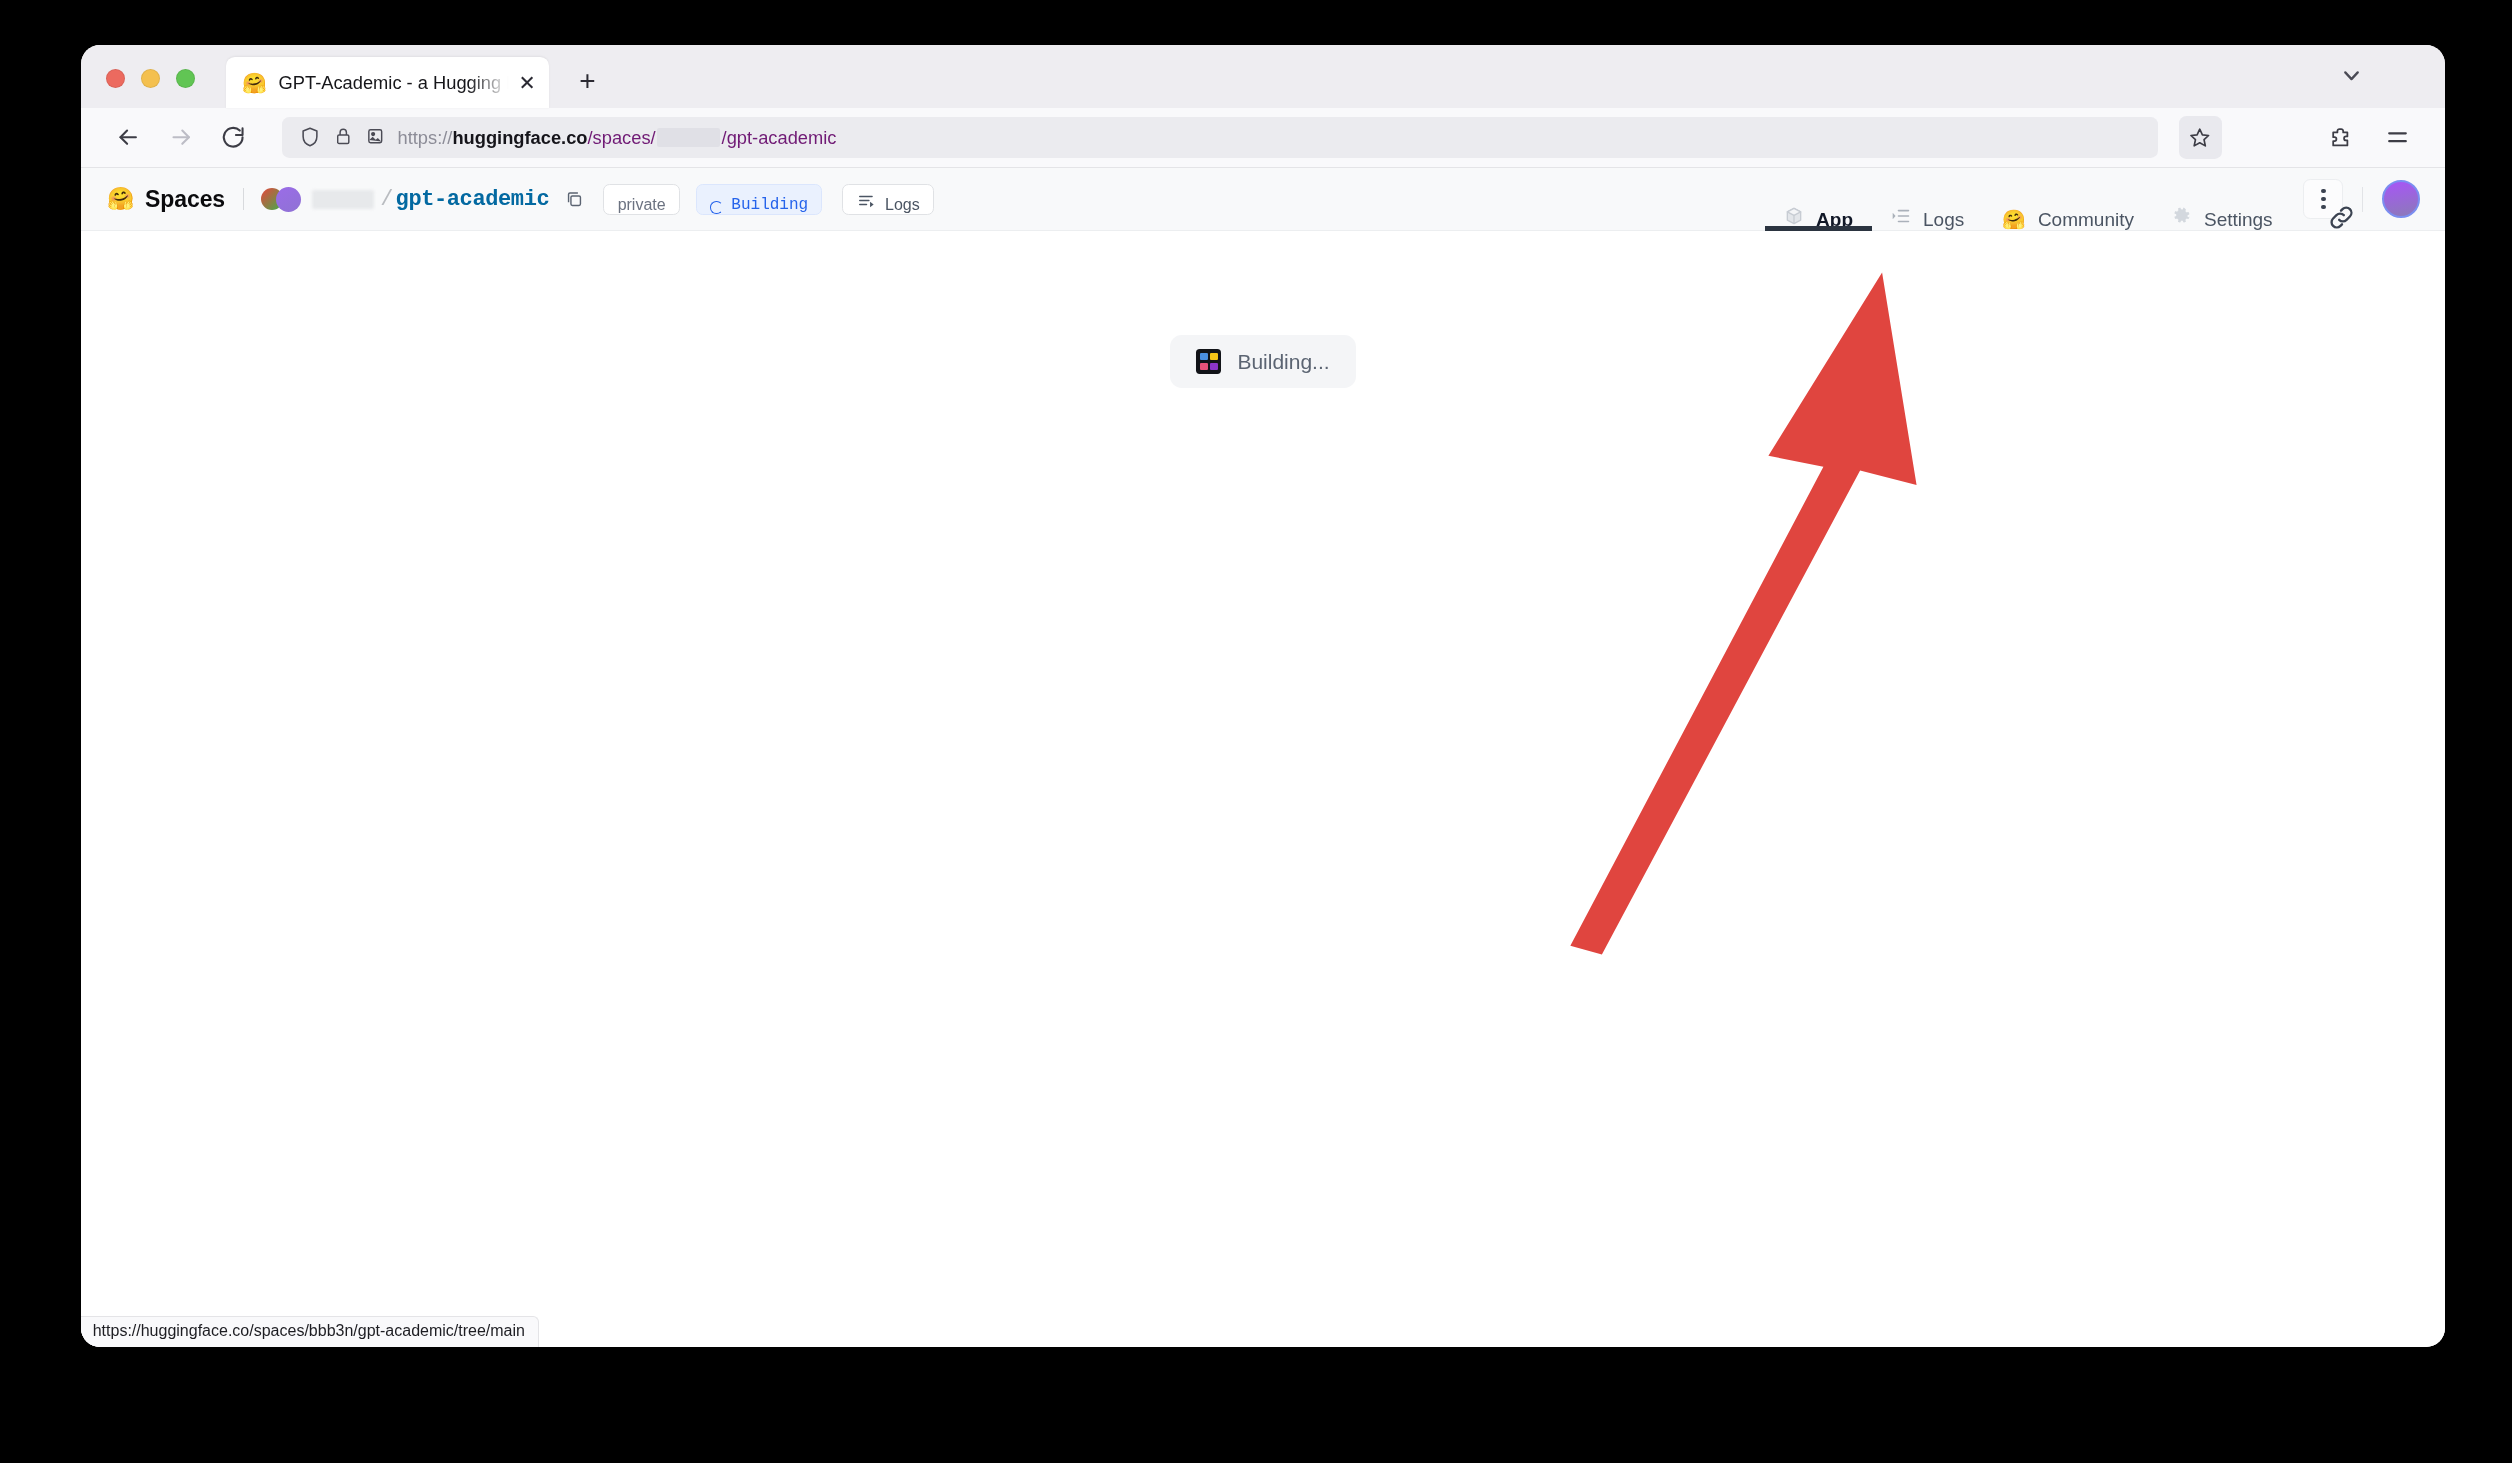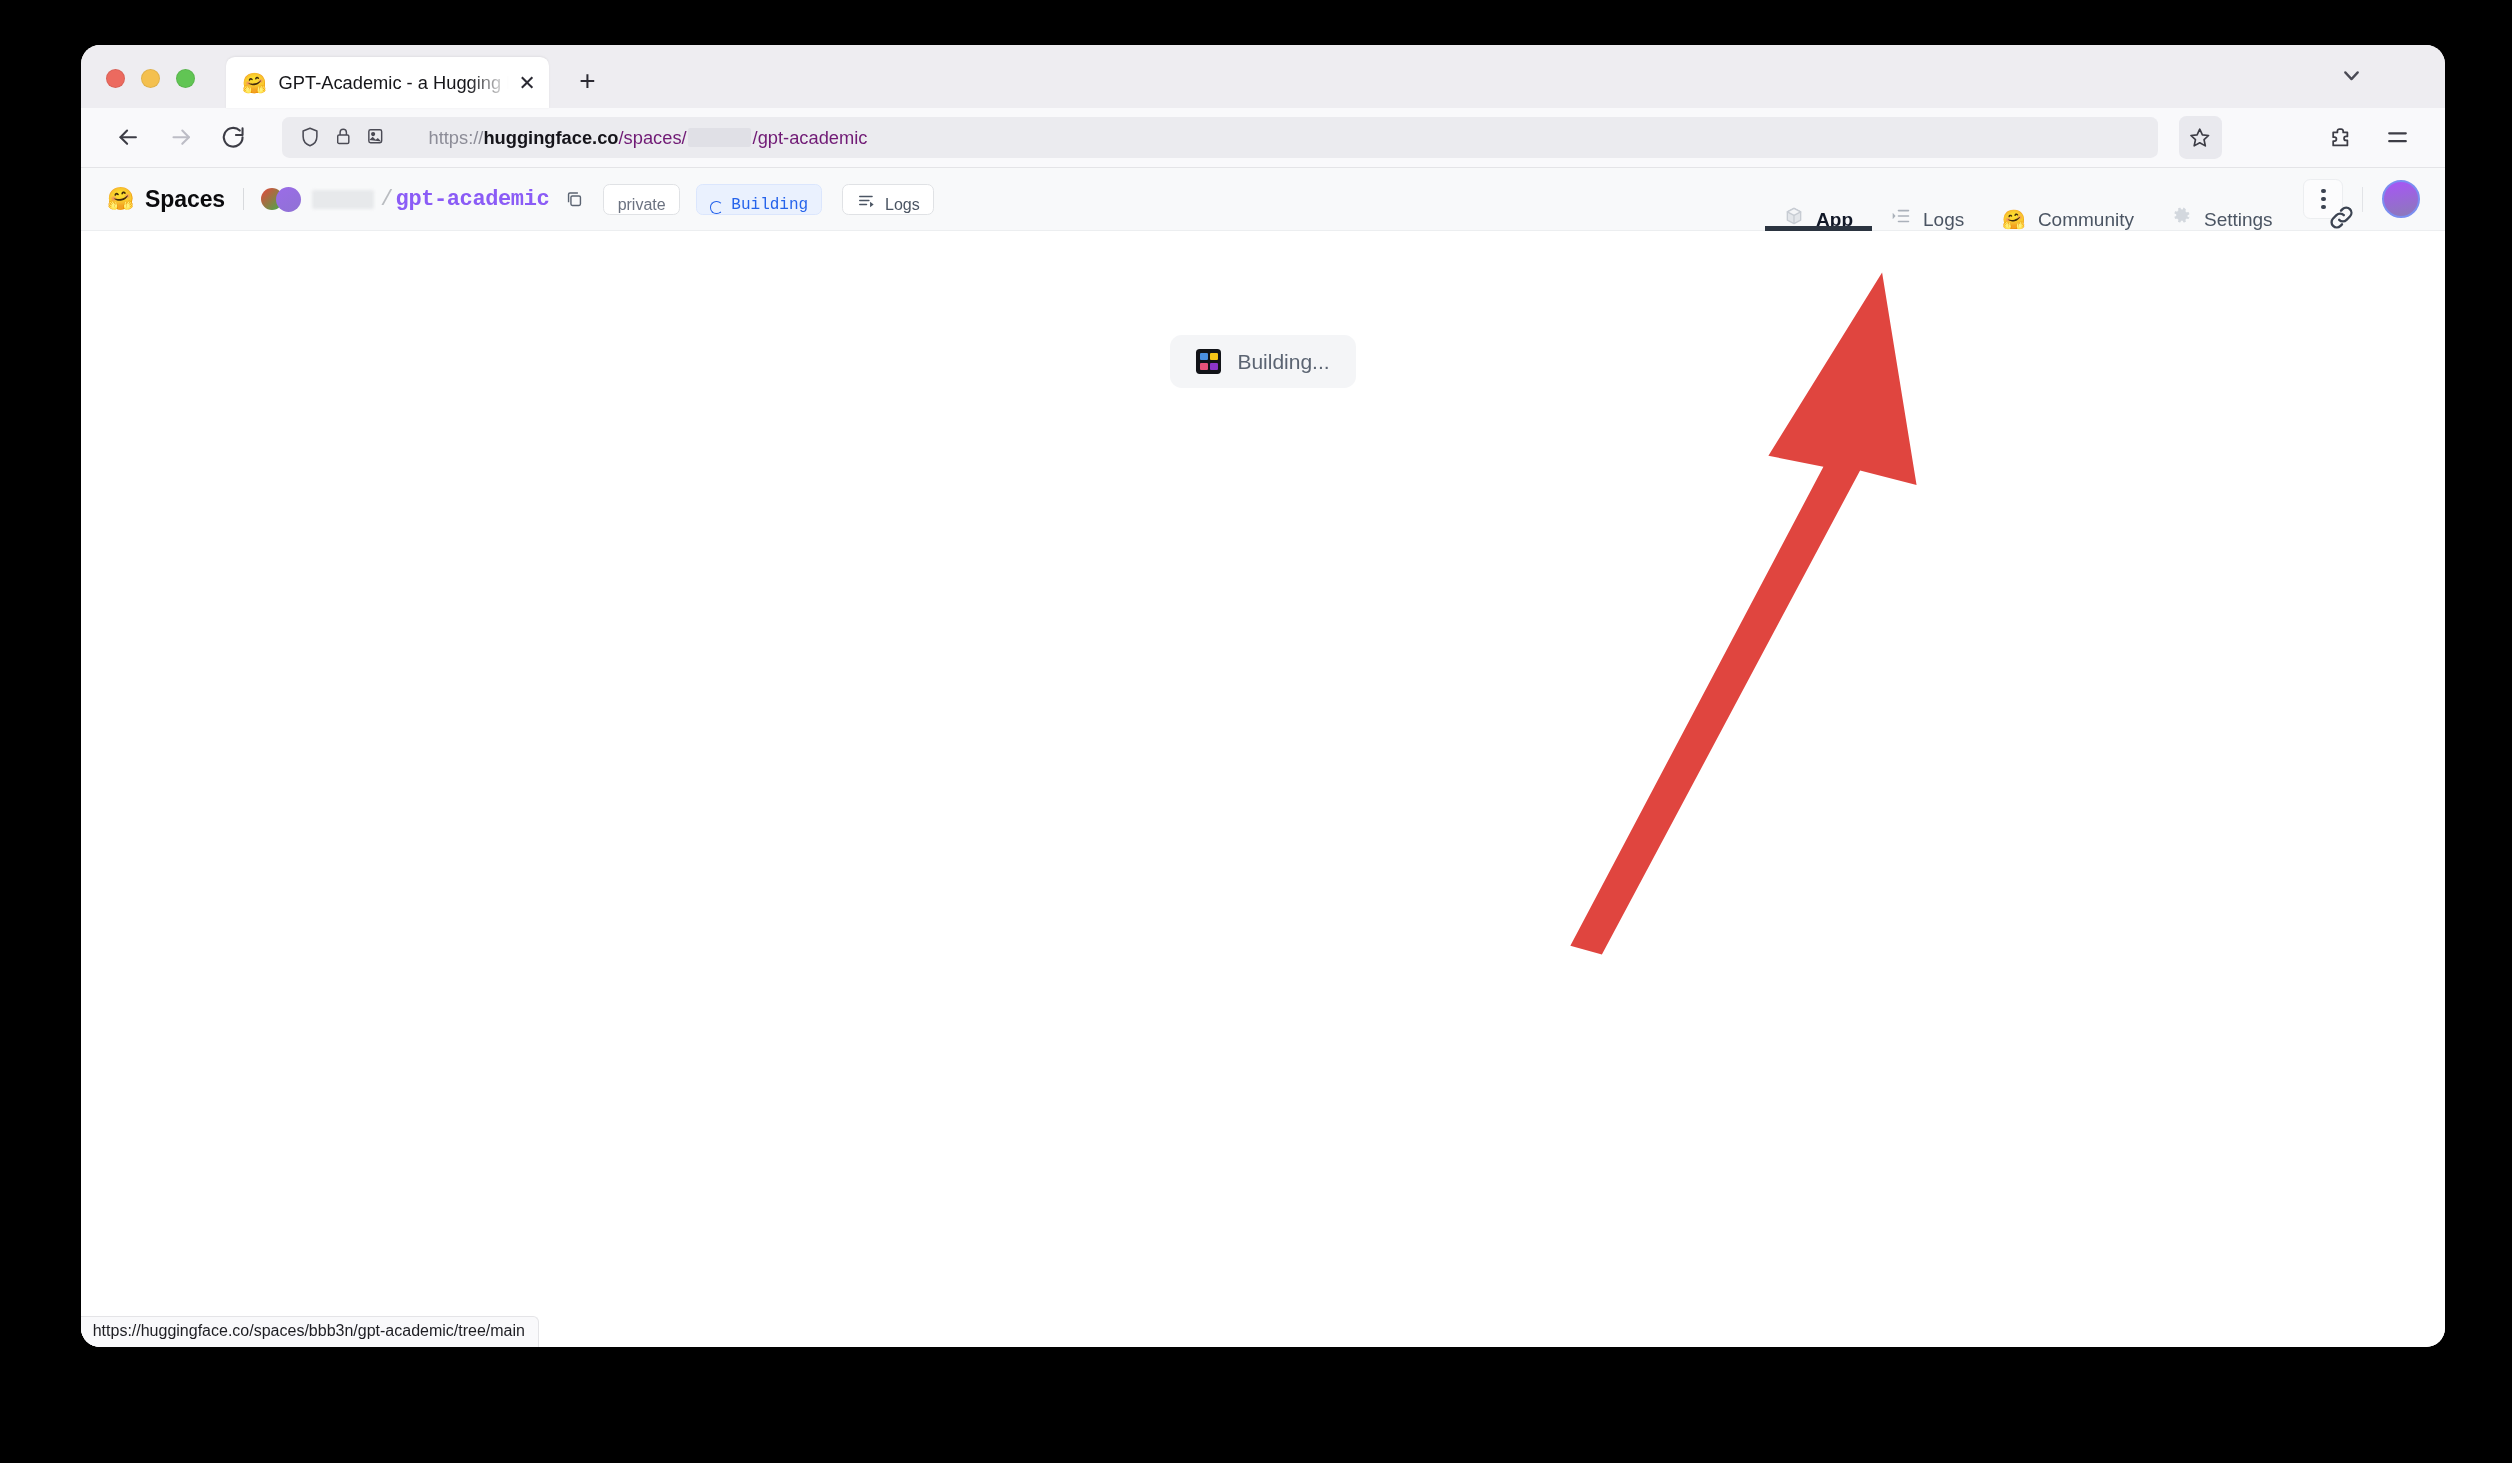--- a/index.html
+++ b/index.html
@@ -128,21 +128,20 @@
     padding: 0 17.6px;
     gap: 11.7px;
     min-width: 0;
   }
   #url-text {
     font-size: 18.3px;
     color: #5b5b66;
     white-space: nowrap;
     display: flex;
     align-items: center;
-    margin-left: 31px;
   }
   #url-text .u-scheme { color: #8c8c97; }
   #url-text .u-host   { color: #15141a; font-weight: 600; }
   #url-text .u-path   { color: #701a75; }
   #url-redaction {
     display: inline-block;
     width: 63px;
     height: 19px;
     background: #e0e0e6;
     border-radius: 2.2px;
@@ -200,21 +199,21 @@
     background: #e7e9eb;
     border-radius: 2.2px;
     filter: blur(1.5px);
     margin-right: 4.4px;
   }
   #repo-slash { font-size: 22px; color: #b9bcc0; margin: 0 2.2px 0 1.5px; font-family: "Liberation Mono", monospace; }
   #repo-name {
     font-family: "Liberation Mono", monospace;
     font-size: 22px;
     font-weight: 700;
-    color: #8b5cf6;
+    color: #0369a1;
     letter-spacing: -0.4px;
   }
   #copy-repo-btn {
     margin-left: 13.2px;
     width: 25px; height: 25px;
     display: flex; align-items: center; justify-content: center;
   }
   .hf-badge {
     margin-left: 16px;
     height: 31px;

